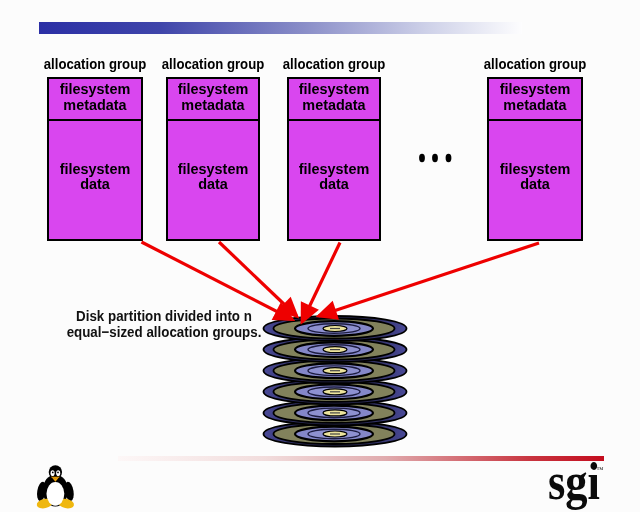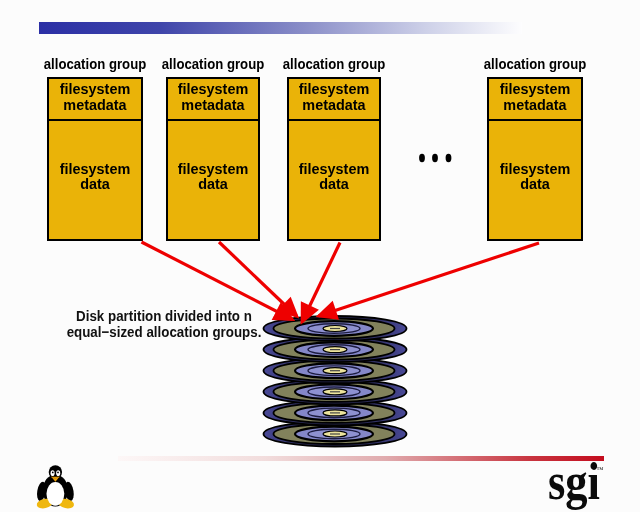--- a/index.html
+++ b/index.html
@@ -3,21 +3,21 @@
 <meta charset="utf-8">
 <style>
 html,body{margin:0;padding:0;}
 body{width:640px;height:512px;background:#fcfcfc;overflow:hidden;position:relative;
   font-family:"Liberation Sans",sans-serif;}
 .abs{position:absolute;}
 .topbar{left:39px;top:22px;width:483px;height:12px;
   background:linear-gradient(to right,#2b2fa5,#3f45aa 25%,#8a8ec8 55%,#cdd0e8 80%,#fdfdfe 100%);}
 .lbl{font-weight:bold;font-size:15.5px;color:#000;white-space:nowrap;
   transform:scaleX(0.85);transform-origin:center;text-align:center;}
-.box{border:2px solid #000;background:#eab308;}
+.box{border:2px solid #000;background:#d946ef;}
 .cell{position:absolute;left:0;right:0;text-align:center;font-weight:bold;
   font-size:15.5px;line-height:16px;color:#000;transform:scaleX(0.93);transform-origin:center;}
 .cap{font-weight:bold;font-size:15px;line-height:16px;color:#111;text-align:center;
   white-space:nowrap;transform:scaleX(0.89);transform-origin:center;}
 .botline{left:118px;top:456px;width:486px;height:5px;
   background:linear-gradient(to right,#fdf7f7 0%,#f2dddd 30%,#e0abae 55%,#c8343f 85%,#c40d1e 100%);}
 </style>
 </head>
 <body>
 <div class="abs topbar"></div>

